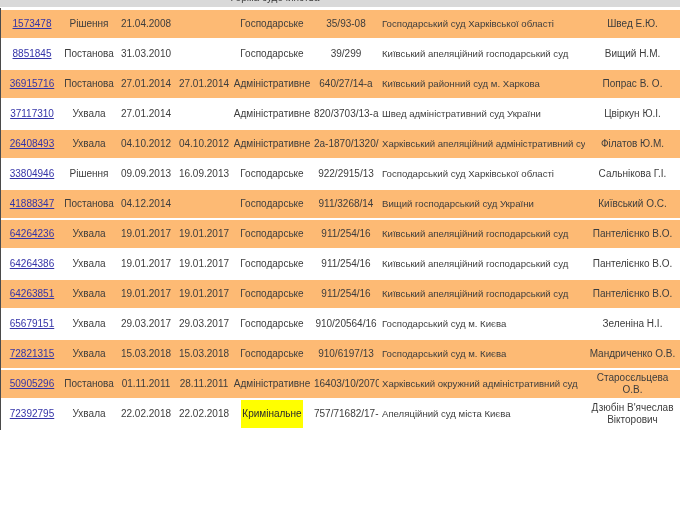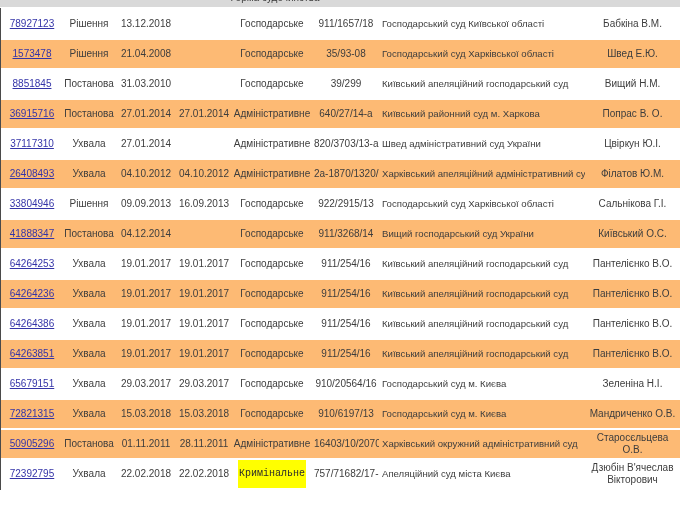--- a/index.html
+++ b/index.html
@@ -29,21 +29,21 @@
     border-top:2px solid #ffffff;border-bottom:2px solid #ffffff;
     padding:1px 1px;overflow:hidden;line-height:1.25;
   }
   tr{height:30px;}
   tr.lav{background:#fdba74;}
   tr.white{background:#ffffff;}
   td.court{text-align:left;white-space:nowrap;font-size:9.6px;padding-left:3px;}
   td.case{white-space:nowrap;}
   td.judge{line-height:1.2;}
   a.doclink{color:#3434a8;text-decoration:underline;white-space:nowrap;}
-  .hl{background:#ffff00;color:#2b2b2b;padding:14px 1px;font-family:Liberation Mono, monospace;}
+  .hl{background:#ffff00;color:#2b2b2b;padding:14px 1px;}
 </style>
 </head>
 <body>
 
 <div class="page">
 
   <div class="header-strip">
     <span class="header-frag">Форма судочинства</span>
   </div>
 
@@ -53,34 +53,20 @@
         <col style="width:62px">
           <col style="width:52px">
           <col style="width:62px">
         <col style="width:54px">
           <col style="width:82px">
           <col style="width:66px">
         <col style="width:206px">
           <col style="width:95px">
       </colgroup>
       <tbody id="tbody">
-          <tr class="white">
-      <td class="doc">
-        <a class="doclink" href="#">78927123</a>
-      </td>
-      <td class="form">Рішення</td>
-      <td class="date1">13.12.2018</td>
-      <td class="date2"></td>
-      <td class="type">
-        <span class="type-text">Господарське</span>
-      </td>
-      <td class="case">911/1657/18</td>
-      <td class="court">Господарський суд Київської області</td>
-      <td class="judge">Бабкіна В.М.</td>
-    </tr>
           <tr class="lav">
       <td class="doc">
         <a class="doclink" href="#">1573478</a>
       </td>
       <td class="form">Рішення</td>
       <td class="date1">21.04.2008</td>
       <td class="date2"></td>
       <td class="type">
         <span class="type-text">Господарське</span>
       </td>
@@ -165,34 +151,20 @@
       <td class="form">Постанова</td>
       <td class="date1">04.12.2014</td>
       <td class="date2"></td>
       <td class="type">
         <span class="type-text">Господарське</span>
       </td>
       <td class="case">911/3268/14</td>
       <td class="court">Вищий господарський суд України</td>
       <td class="judge">Київський О.С.</td>
     </tr>
-          <tr class="white">
-      <td class="doc">
-        <a class="doclink" href="#">64264253</a>
-      </td>
-      <td class="form">Ухвала</td>
-      <td class="date1">19.01.2017</td>
-      <td class="date2">19.01.2017</td>
-      <td class="type">
-        <span class="type-text">Господарське</span>
-      </td>
-      <td class="case">911/254/16</td>
-      <td class="court">Київський апеляційний господарський суд</td>
-      <td class="judge">Пантелієнко В.О.</td>
-    </tr>
           <tr class="lav">
       <td class="doc">
         <a class="doclink" href="#">64264236</a>
       </td>
       <td class="form">Ухвала</td>
       <td class="date1">19.01.2017</td>
       <td class="date2">19.01.2017</td>
       <td class="type">
         <span class="type-text">Господарське</span>
       </td>

